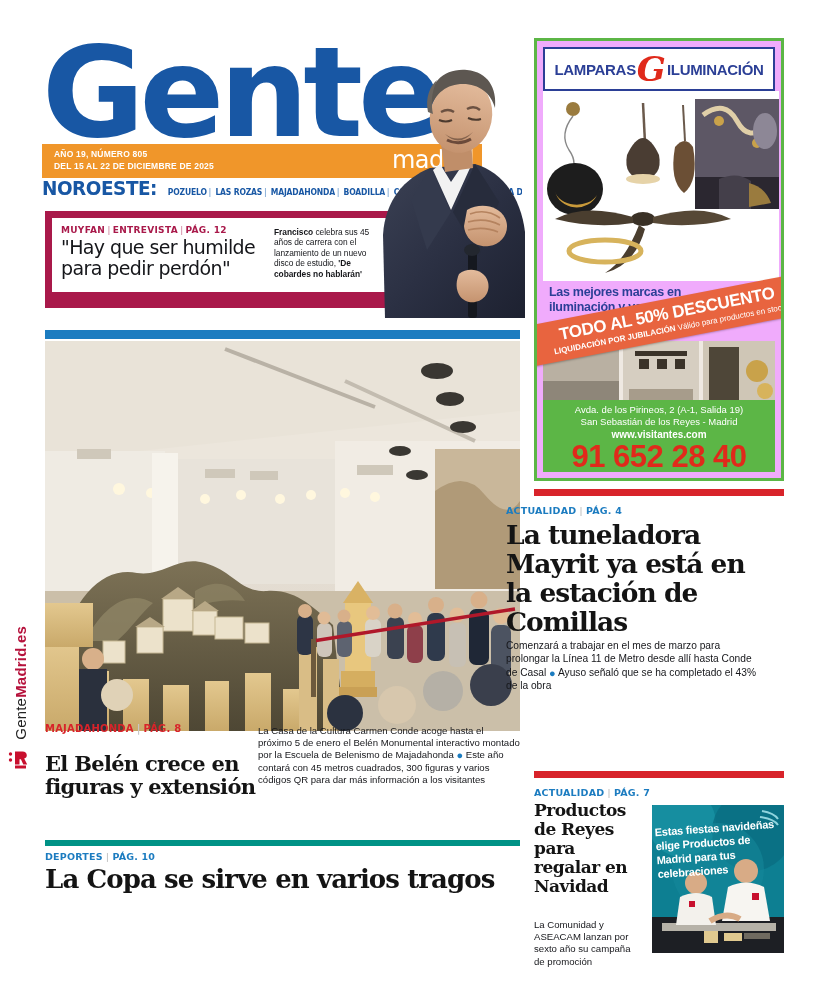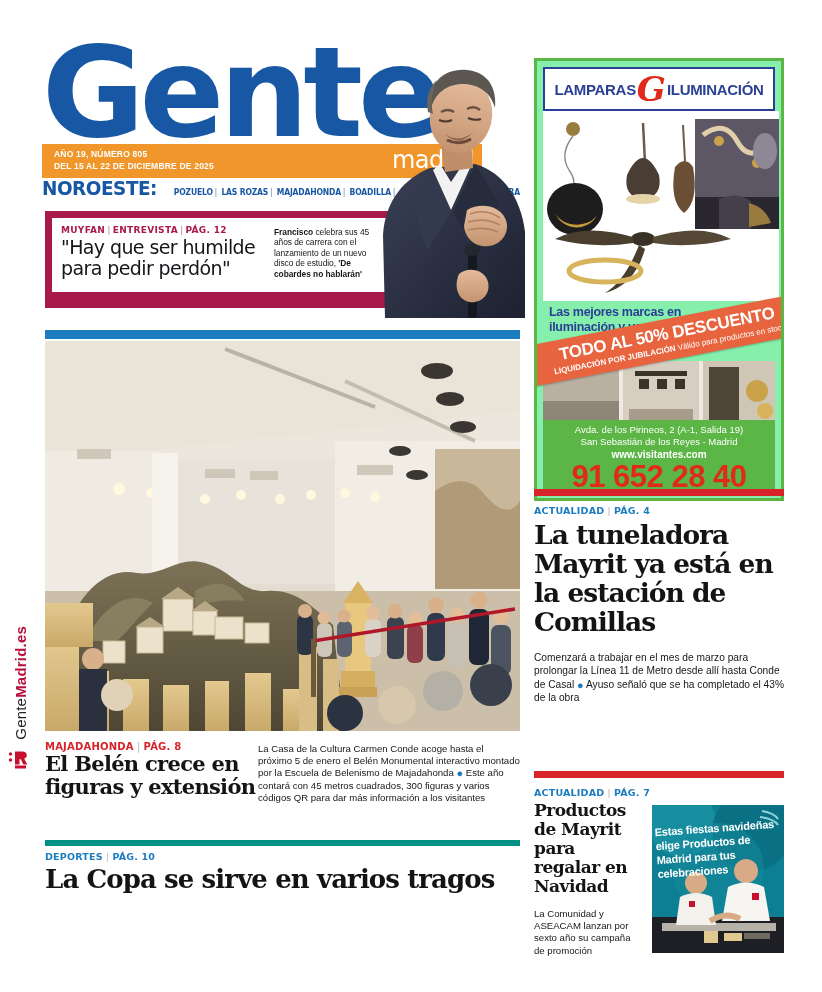--- a/index.html
+++ b/index.html
@@ -18,21 +18,21 @@
   
   .masthead{position:absolute;left:40px;top:38px;width:480px;height:140px;}
   .gente{position:absolute;left:2px;top:-8px;font-family:"DejaVu Sans",sans-serif;font-weight:700;
     font-size:125px;line-height:125px;letter-spacing:-5px;color:#1857a4;}
   .orangebar{position:absolute;left:2px;top:106px;width:440px;height:34px;background:#f0962a;}
   .orangebar .issue{position:absolute;left:12px;top:4px;color:#fff;font-size:8.5px;font-weight:700;
     line-height:12px;letter-spacing:.2px;}
   .orangebar .madrid{position:absolute;right:8px;top:2px;color:#fff;font-size:24px;font-weight:400;
     font-family:"DejaVu Sans",sans-serif;letter-spacing:-.5px;}
   .noroeste{position:absolute;left:42px;top:176px;width:480px;height:22px;
-    display:flex;align-items:baseline;gap:6px;white-space:nowrap;overflow:hidden;}
+    display:flex;align-items:baseline;gap:0;white-space:nowrap;overflow:hidden;}
   .noroeste .lead{font-family:"DejaVu Sans",sans-serif;font-weight:700;font-size:20px;color:#1857a4;
     letter-spacing:-.5px;transform:scaleX(.92);transform-origin:left;}
   .noroeste .towns{font-family:"DejaVu Sans",sans-serif;font-weight:700;font-size:9px;color:#1857a4;
     letter-spacing:-.2px;transform:scaleX(.85);transform-origin:left;}
   .noroeste .towns span{padding:0 1px;}
   .noroeste .sep{color:#7fa8d4;}
 
   
   .interview{position:absolute;left:45px;top:211px;width:355px;height:97px;background:#a9194a;}
   .interview-in{position:absolute;left:7px;top:7px;width:341px;height:74px;background:#fff;
@@ -44,40 +44,40 @@
     letter-spacing:-.6px;width:205px;}
   .iv-body{position:absolute;left:222px;top:9px;width:112px;font-size:8.4px;line-height:10.4px;
     color:#16171b;letter-spacing:-.05px;}
   .iv-body b{font-weight:700;}
 
   
   .photo-rule{position:absolute;left:45px;top:330px;width:475px;height:9px;background:#1c7cc0;}
   .mainphoto{position:absolute;left:45px;top:341px;width:475px;height:390px;overflow:hidden;background:#cfc7bb;}
 
   
-  .maja{position:absolute;left:45px;top:741px;width:475px;height:80px;}
+  .maja{position:absolute;left:45px;top:723px;width:475px;height:80px;}
   .maja-kicker{font-family:"DejaVu Sans",sans-serif;font-weight:700;font-size:10px;color:#d8232a;letter-spacing:.2px;}
   .maja-kicker .bar{color:#c8c8c8;padding:0 3px;}
   .maja-kicker .pg{color:#d8232a;}
   .maja-head{font-family:"DejaVu Serif",serif;font-weight:700;font-size:21px;line-height:23px;
-    color:#141414;letter-spacing:-.7px;margin-top:0;width:215px;}
+    color:#141414;letter-spacing:-.7px;margin-top:18px;width:215px;}
   .maja-body{position:absolute;left:213px;top:2px;width:262px;font-size:9.6px;line-height:12.2px;color:#16171b;}
   .bullet{color:#1c7cc0;font-size:11px;line-height:0;vertical-align:middle;}
 
   
   .dep-rule{position:absolute;left:45px;top:840px;width:475px;height:6px;background:#009286;}
   .deportes{position:absolute;left:45px;top:851px;width:475px;}
   .dep-kicker{font-family:"DejaVu Sans",sans-serif;font-weight:700;font-size:9.5px;color:#1c7cc0;letter-spacing:.2px;}
   .dep-kicker .bar{color:#c8c8c8;padding:0 3px;}
   .dep-head{font-family:"DejaVu Serif",serif;font-weight:700;font-size:26px;line-height:28px;
     color:#141414;letter-spacing:-.9px;margin-top:3px;}
   .dep-body{margin-top:6px;width:475px;font-size:10.4px;line-height:13.5px;color:#16171b;}
 
   .ad{position:absolute;left:534px;top:38px;width:250px;height:443px;border:3px solid #5cb646;
-    box-sizing:border-box;background:#86efac;overflow:hidden;margin-top:20px;}
+    box-sizing:border-box;background:#f0abfc;overflow:hidden;}
   .ad-head{position:absolute;left:6px;top:6px;right:6px;height:40px;border:2px solid #2b3f96;
     display:flex;align-items:center;justify-content:center;background:#fff;}
   .ad-head .t1,.ad-head .t2{font-family:"Liberation Sans",sans-serif;font-weight:700;font-size:15px;
     color:#2b3f96;letter-spacing:-.3px;}
   .ad-head .g{font-family:"DejaVu Serif",serif;font-style:italic;font-weight:700;font-size:34px;
     color:#e02a1b;line-height:28px;margin:0 1px;}
   .ad-photos{position:absolute;left:6px;top:50px;right:6px;height:190px;background:#fff;}
   .ad-claim{position:absolute;left:12px;top:244px;width:160px;font-family:"Liberation Sans",sans-serif;
     font-weight:700;font-size:12.5px;line-height:15px;color:#2b3f96;letter-spacing:-.3px;}
   .ad-strip{position:absolute;left:6px;top:300px;right:6px;height:72px;background:#efe9e2;overflow:hidden;}
@@ -90,29 +90,29 @@
     text-align:center;padding-top:4px;box-sizing:border-box;}
   .ad-foot .l{font-size:9.5px;line-height:12px;font-family:"Liberation Sans",sans-serif;}
   .ad-foot .w{font-size:10px;font-weight:700;line-height:14px;}
   .ad-foot .ph{font-family:"Liberation Sans",sans-serif;font-weight:700;font-size:31px;color:#e02a1b;
     line-height:30px;letter-spacing:-.5px;}
 
   .r-rule{position:absolute;left:534px;width:250px;height:7px;background:#d8232a;}
   .r-kicker{font-family:"DejaVu Sans",sans-serif;font-weight:700;font-size:9.5px;color:#1c7cc0;letter-spacing:.2px;}
   .r-kicker .bar{color:#c8c8c8;padding:0 3px;}
 
-  .story1{position:absolute;left:534px;top:505px;width:250px;}
+  .story1{position:absolute;left:506px;top:505px;width:250px;}
   .story1 .head{font-family:"DejaVu Serif",serif;font-weight:700;font-size:26.5px;line-height:29px;
     color:#141414;letter-spacing:-1px;margin-top:4px;}
-  .story1 .body{margin-top:15px;font-size:10.2px;line-height:13.4px;color:#16171b;}
+  .story1 .body{margin-top:3px;font-size:10.2px;line-height:13.4px;color:#16171b;}
 
   .story2{position:absolute;left:534px;top:787px;width:250px;}
   .story2 .head{font-family:"DejaVu Serif",serif;font-weight:700;font-size:17px;line-height:19px;
     color:#141414;letter-spacing:-.5px;margin-top:3px;width:105px;}
-  .story2 .body{margin-top:12px;width:102px;font-size:9.6px;line-height:12.2px;color:#16171b;}
+  .story2 .body{margin-top:23px;width:102px;font-size:9.6px;line-height:12.2px;color:#16171b;}
   .story2 .thumb{position:absolute;left:118px;top:18px;width:132px;height:148px;overflow:hidden;background:#0b7f93;}
   .thumb-cap{position:absolute;left:4px;top:16px;width:120px;font-family:"Liberation Sans",sans-serif;
     font-weight:700;font-size:11px;line-height:14px;color:#fff;transform:rotate(-4deg);letter-spacing:-.2px;}
 </style>
 </head>
 <body>
 
 <div class="page">
 
   <div class="rail">
@@ -478,21 +478,21 @@
     <div class="body">
       <span>Comenzará a trabajar en el mes de marzo para prolongar la Línea 11 de Metro desde allí hasta Conde de Casal </span><span class="bullet">●</span><span> Ayuso señaló que se ha completado el 43% de la obra</span>
     </div>
   </div>
 
   <div class="r-rule" style="top:771px"></div>
   <div class="story2">
     <div class="r-kicker">
       <span>ACTUALIDAD</span><span class="bar">|</span><span>PÁG. 7</span>
     </div>
-    <div class="head">Productos de Mayrit para regalar en Navidad</div>
+    <div class="head">Productos de Reyes para regalar en Navidad</div>
     <div class="body">La Comunidad y ASEACAM lanzan por sexto año su campaña de promoción</div>
 
     <div class="thumb">
       <svg width="132" height="148" viewBox="0 0 132 148" style="position:absolute;left:0;top:0;">
         <rect width="132" height="148" fill="#0d7f92"></rect>
         <circle cx="30" cy="18" r="34" fill="#1a93a4" opacity=".75"></circle>
         <circle cx="100" cy="26" r="40" fill="#0a6e82" opacity=".8"></circle>
         <circle cx="66" cy="64" r="46" fill="#15899b" opacity=".55"></circle>
         <path d="M110 6 q12 2 16 8" stroke="#8fd4dd" stroke-width="2" fill="none"></path>
         <path d="M108 12 q14 2 18 8" stroke="#8fd4dd" stroke-width="2" fill="none"></path>

